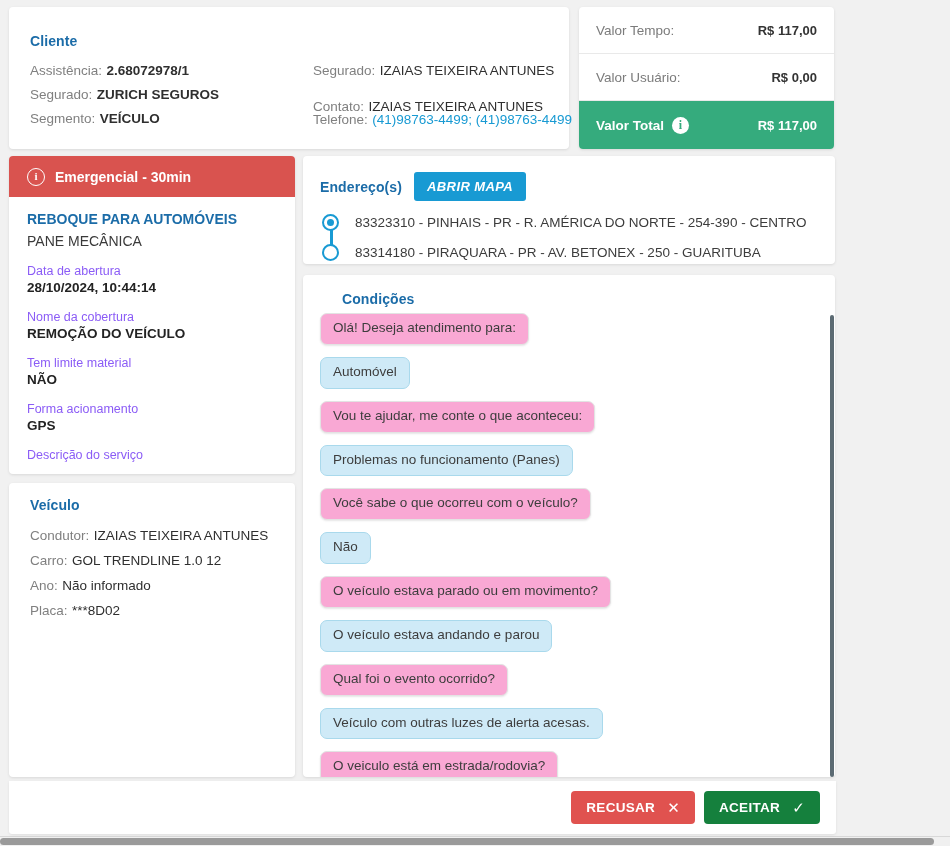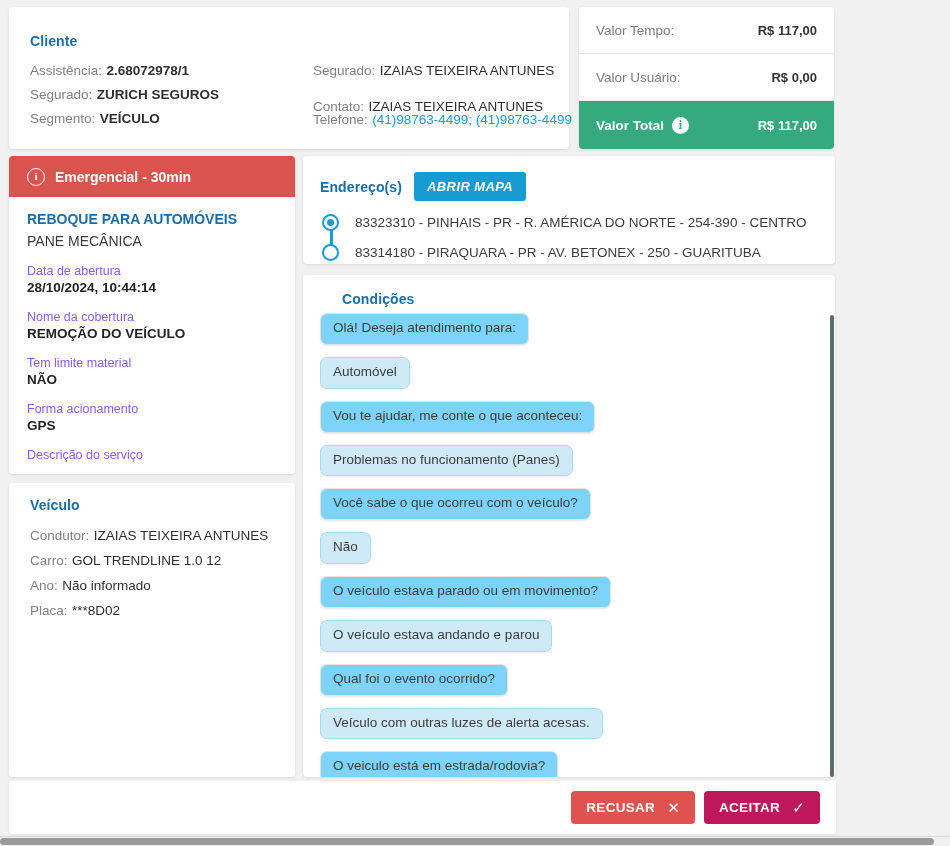--- a/index.html
+++ b/index.html
@@ -140,21 +140,21 @@
     display: inline-block;
     padding: 7px 12px 8px 12px;
     border-radius: 7px;
     font-size: 13.5px;
     color: #3d3d3d;
     margin-bottom: 12px;
     max-width: 470px;
     line-height: 1.1;
   }
   .bubble.q {
-    background: #7dd3fc;
+    background: #f9a8d4;
     border: 1px solid #e3e3e3;
     box-shadow: 0 1px 2px rgba(0,0,0,0.10);
   }
   .bubble.a {
     background: #cfeaf7;
     border: 1px solid #a9d9ec;
   }
   .bubble-row { display: block; }
   .chat-scrollbar {
     position: absolute;
@@ -177,21 +177,21 @@
     padding-right: 16px; box-sizing: border-box;
     z-index: 10;
   }
   .btn-action {
     display:inline-flex; align-items:center; gap: 12px;
     color:#fff; font-weight: bold; font-size: 13.5px;
     padding: 9px 15px; border-radius: 4px; border: none;
     letter-spacing: .3px; cursor: pointer; margin-left: 9px;
   }
   .btn-recusar { background: #e0524f; }
-  .btn-aceitar { background: #be185d; }
+  .btn-aceitar { background: #15803d; }
   .gl { font-size: 15px; line-height: 1; font-weight: normal;}
 
   
   #hscroll-track {
     position: absolute; left: 0; top: 836px;
     width: 950px; height: 10px;
     background: #f0f0f0;
     border-top: 1px solid #d8d8d8;
   }
   #hscroll-thumb {

